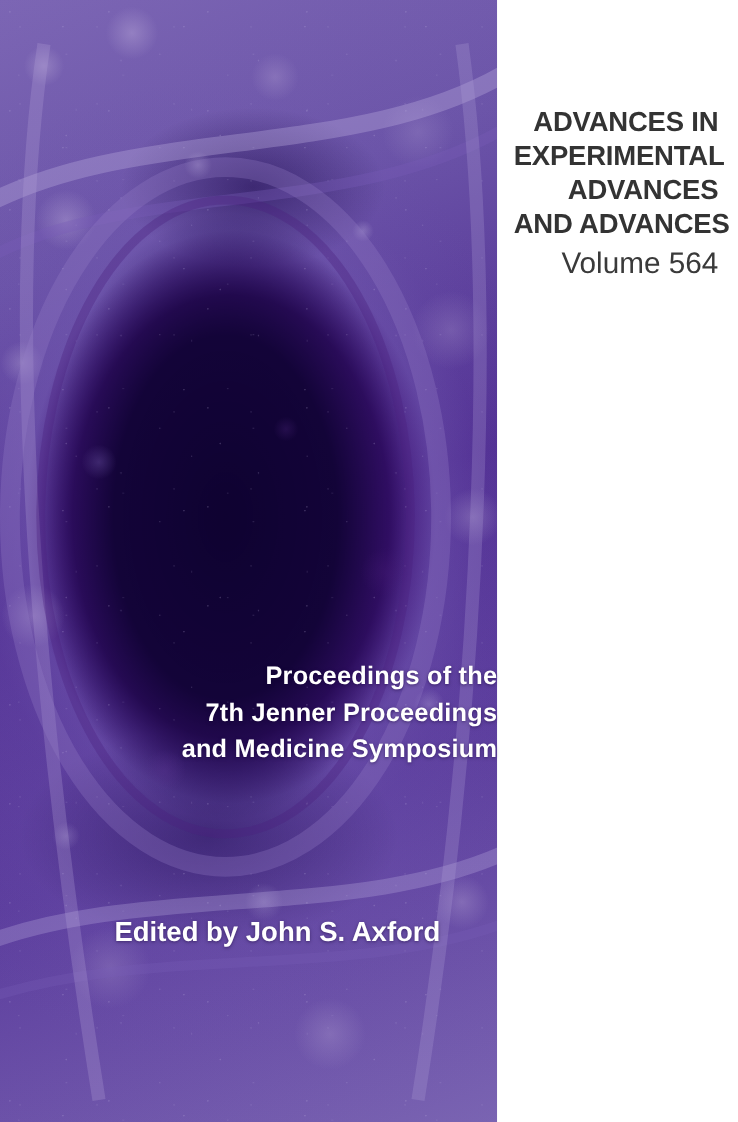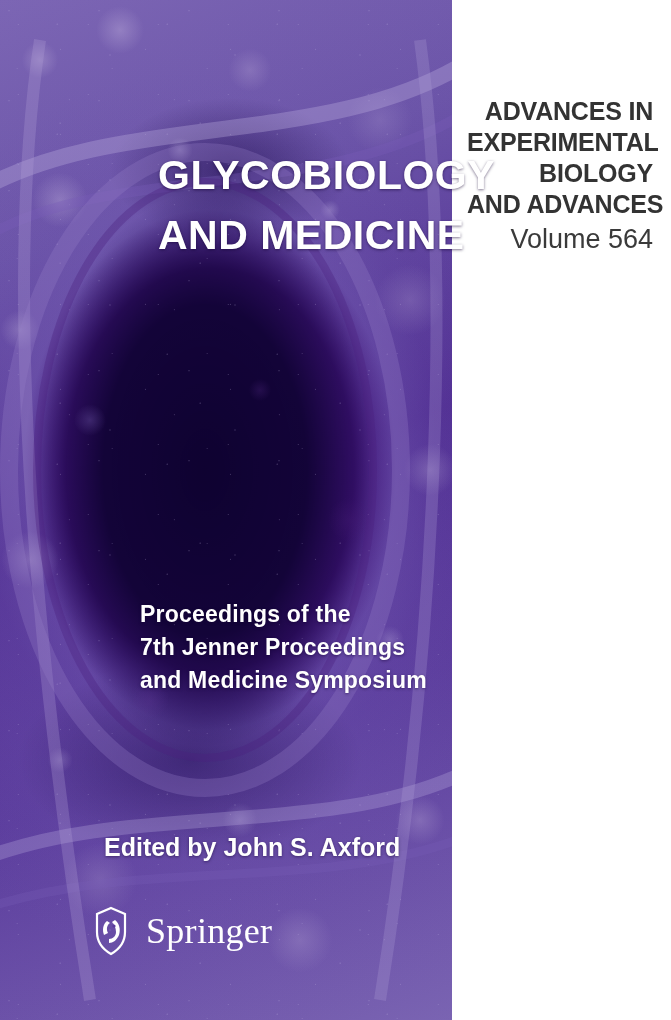--- a/index.html
+++ b/index.html
@@ -153,21 +153,21 @@
   .title-line.second {
     margin-top: 10px;
   }
 
   
   .subtitle-block {
     position: absolute;
     left: 140px;
     top: 598px;
     width: 312px;
-    text-align: left;
+    text-align: right;
     color: #ffffff;
   }
   .subtitle-line {
     font-family: "Liberation Sans", sans-serif;
     font-weight: 700;
     font-size: 23px;
     line-height: 33px;
     letter-spacing: 0.2px;
     color: #ffffff;
     text-shadow: 0 1px 3px rgba(20,0,50,0.5);
@@ -231,42 +231,29 @@
       <path d="M 420 40 C 450 260, 440 620, 380 1000" stroke="rgba(178,162,216,0.26)" stroke-width="12" fill="none"></path>
       <ellipse cx="205" cy="470" rx="196" ry="318" fill="none" stroke="rgba(150,126,198,0.30)" stroke-width="18"></ellipse>
       <ellipse cx="205" cy="470" rx="168" ry="288" fill="none" stroke="rgba(74,32,126,0.35)" stroke-width="8"></ellipse>
     </svg>
   </div>
 
   <div class="right-band">
     <div class="series-block">
       <div class="series-line">ADVANCES IN</div>
       <div class="series-line">EXPERIMENTAL</div>
-      <div class="series-line">BIOLOGY</div>
+      <div class="series-line">ADVANCES</div>
       <div class="series-line">AND ADVANCES</div>
       <div class="series-volume">Volume 564</div>
     </div>
   </div>
 
-  <div class="title-block">
-    <div class="title-line">GLYCOBIOLOGY</div>
-    <div class="title-line second">AND MEDICINE</div>
-  </div>
 
   <div class="subtitle-block">
     <div class="subtitle-line">Proceedings of the</div>
     <div class="subtitle-line">7th Jenner Proceedings</div>
     <div class="subtitle-line">and Medicine Symposium</div>
   </div>
 
   <div class="editor-line">Edited by John S. Axford</div>
 
-  <div class="publisher">
-    <svg class="springer-logo" viewBox="0 0 46 52">
-      <path d="M23 3 L37 9 L37 27 C37 38, 30 45, 23 49 C16 45, 9 38, 9 27 L9 9 Z" fill="none" stroke="#ffffff" stroke-width="2.2"></path>
-      <path d="M19 16 C15 19, 14 25, 16 30 L20 28 C18 24, 19 20, 22 18 Z" fill="#ffffff"></path>
-      <path d="M27 15 C31 18, 33 24, 31 30 C29 35, 25 38, 21 38 L21 34 C25 34, 28 31, 28 27 C28 23, 26 19, 24 17 Z" fill="#ffffff"></path>
-      <circle cx="26" cy="21" r="1.6" fill="#5a3b9c"></circle>
-    </svg>
-    <div class="publisher-name">Springer</div>
-  </div>
 
 </div>
 
 </body></html>

